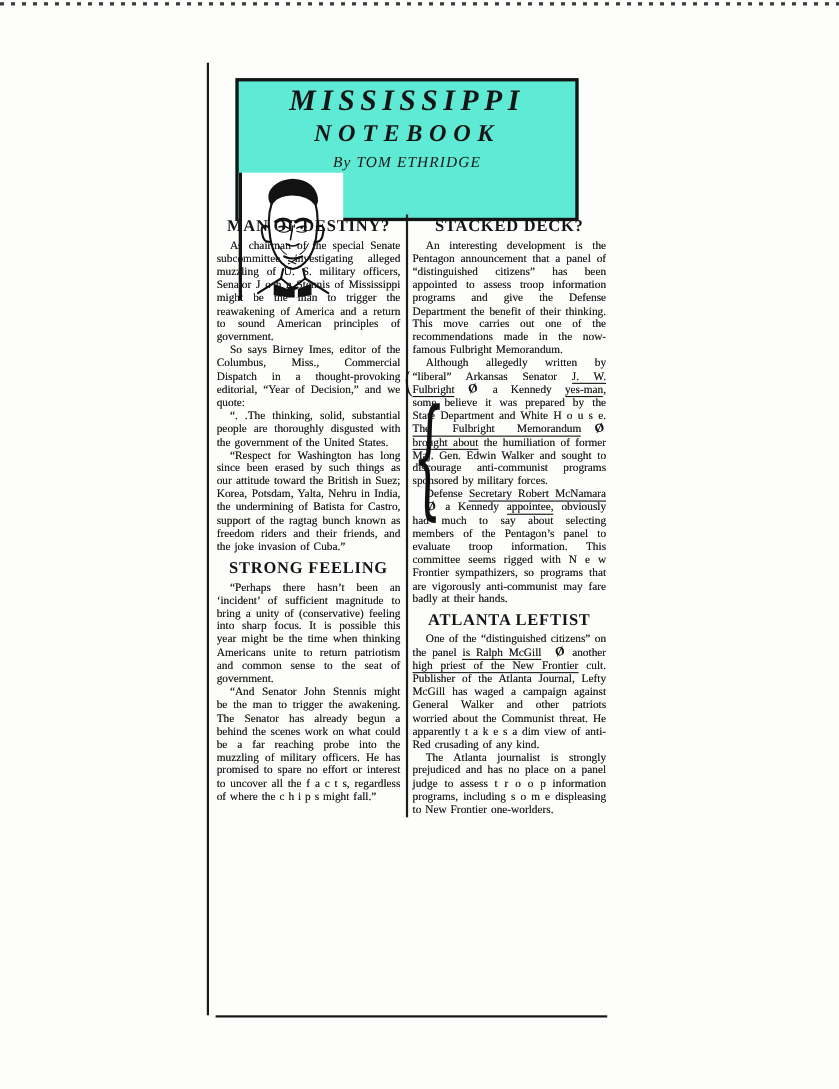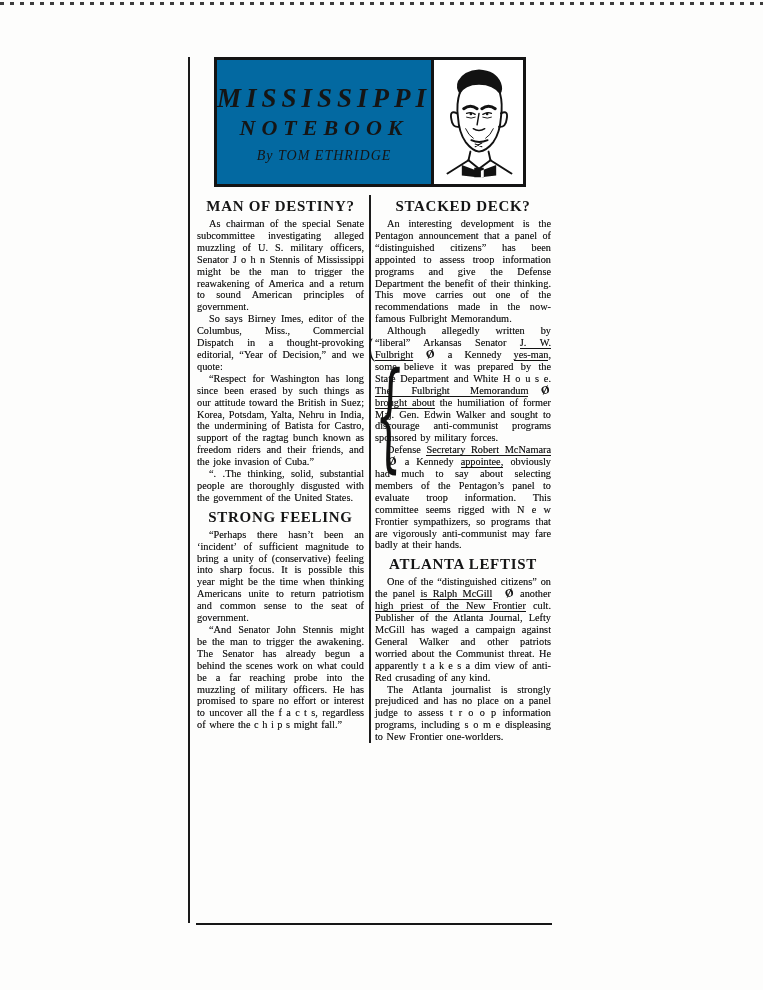--- a/index.html
+++ b/index.html
@@ -5,22 +5,22 @@
   html,body{margin:0;padding:0;}
   body{width:763px;height:990px;background:#ffffff;}
   .page{position:relative;width:763px;height:990px;background:#fdfdfc;overflow:hidden;
         font-family:"Liberation Serif","DejaVu Serif",serif;color:#151515;}
   .perforation{position:absolute;top:2px;left:0;width:763px;height:3px;
         background:repeating-linear-gradient(90deg,#3c3c3c 0 4px,transparent 4px 10px);}
   .clipping{position:absolute;left:188px;top:55px;width:374px;height:873px;}
   .left-rule{position:absolute;left:0;top:2px;height:866px;width:2px;background:#1a1a1a;}
   .bottom-rule{position:absolute;left:8px;width:356px;top:868px;height:2px;background:#161616;}
 
-  .masthead{position:absolute;left:26px;top:2px;width:306px;height:124px;
-        border:3px solid #141414;display:flex;background:#0369a1;}
+  .masthead{position:absolute;left:26px;top:16px;width:306px;height:124px;
+        border:3px solid #141414;display:flex;background:#5eead4;flex-direction:column;}
   .mast-text{flex:1;display:flex;flex-direction:column;align-items:center;justify-content:center;
         padding-top:2px;}
   .mast-title1{font-size:27px;font-weight:bold;font-style:italic;letter-spacing:5px;line-height:30px;white-space:nowrap;}
   .mast-title2{font-size:22px;font-weight:bold;font-style:italic;letter-spacing:6px;line-height:30px;white-space:nowrap;}
   .mast-byline{font-size:14px;font-weight:normal;font-style:italic;letter-spacing:1px;margin-top:5px;white-space:nowrap;}
   .portrait-box{width:92px;border-left:3px solid #141414;display:flex;align-items:center;justify-content:center;background:#fff;}
 
   .columns{position:absolute;left:9px;top:138px;width:356px;display:flex;align-items:stretch;}
   .col{width:167px;}
   .col.right{width:176px;}
@@ -78,22 +78,22 @@
           </g>
         </svg>
       </div>
     </div>
 
     <div class="columns">
       <div class="col left">
           <div class="col-heading">MAN OF DESTINY?</div>
           <p class="col-para"><span>As chairman of the special Senate subcommittee investigating alleged muzzling of U. S. military officers, Senator J o h n Stennis of Mississippi might be the man to trigger the reawakening of America and a return to sound American principles of government.</span></p>
           <p class="col-para"><span>So says Birney Imes, editor of the Columbus, Miss., Commercial Dispatch in a thought-provoking editorial, “Year of Decision,” and we quote:</span></p>
+          <p class="col-para"><span>“. .The thinking, solid, substantial people are thoroughly disgusted with the government of the United States.</span></p>
           <p class="col-para"><span>“Respect for Washington has long since been erased by such things as our attitude toward the British in Suez; Korea, Potsdam, Yalta, Nehru in India, the undermining of Batista for Castro, support of the ragtag bunch known as freedom riders and their friends, and the joke invasion of Cuba.”</span></p>
-          <p class="col-para"><span>“. .The thinking, solid, substantial people are thoroughly disgusted with the government of the United States.</span></p>
           <div class="col-heading">STRONG FEELING</div>
           <p class="col-para"><span>“Perhaps there hasn’t been an ‘incident’ of sufficient magnitude to bring a unity of (conservative) feeling into sharp focus. It is possible this year might be the time when thinking Americans unite to return patriotism and common sense to the seat of government.</span></p>
           <p class="col-para"><span>“And Senator John Stennis might be the man to trigger the awakening. The Senator has already begun a behind the scenes work on what could be a far reaching probe into the muzzling of military officers. He has promised to spare no effort or interest to uncover all the f a c t s, regardless of where the c h i p s might fall.”</span></p>
         </div>
       <div class="divider"></div>
       <div class="col right">
           <div class="col-heading">STACKED DECK?</div>
           <p class="col-para"><span>An interesting development is the Pentagon announcement that a panel of “distinguished citizens” has been appointed to assess troop information programs and give the Defense Department the benefit of their thinking. This move carries out one of the recommendations made in the now-famous Fulbright Memorandum.</span></p>
           <p class="col-para"><span>Although allegedly written by “liberal” Arkansas Senator </span><span class="pen-underline">J. W. Fulbright</span><span class="pen-mark">Ø</span><span> a Kennedy </span><span class="pen-underline">yes-man</span><span>, some believe it was prepared by the State Department and White H o u s e. </span><span class="pen-underline">The Fulbright Memorandum</span><span class="pen-mark">Ø</span><span> </span><span class="pen-underline">brought about</span><span> the humiliation of former Maj. Gen. Edwin Walker and sought to discourage anti-communist programs sponsored by military forces.</span></p>
           <p class="col-para"><span>Defense </span><span class="pen-underline">Secretary Robert McNamara</span><span class="pen-mark">Ø</span><span> a Kennedy </span><span class="pen-underline">appointee,</span><span> obviously had much to say about selecting members of the Pentagon’s panel to evaluate troop information. This committee seems rigged with N e w Frontier sympathizers, so programs that are vigorously anti-communist may fare badly at their hands.</span></p>

